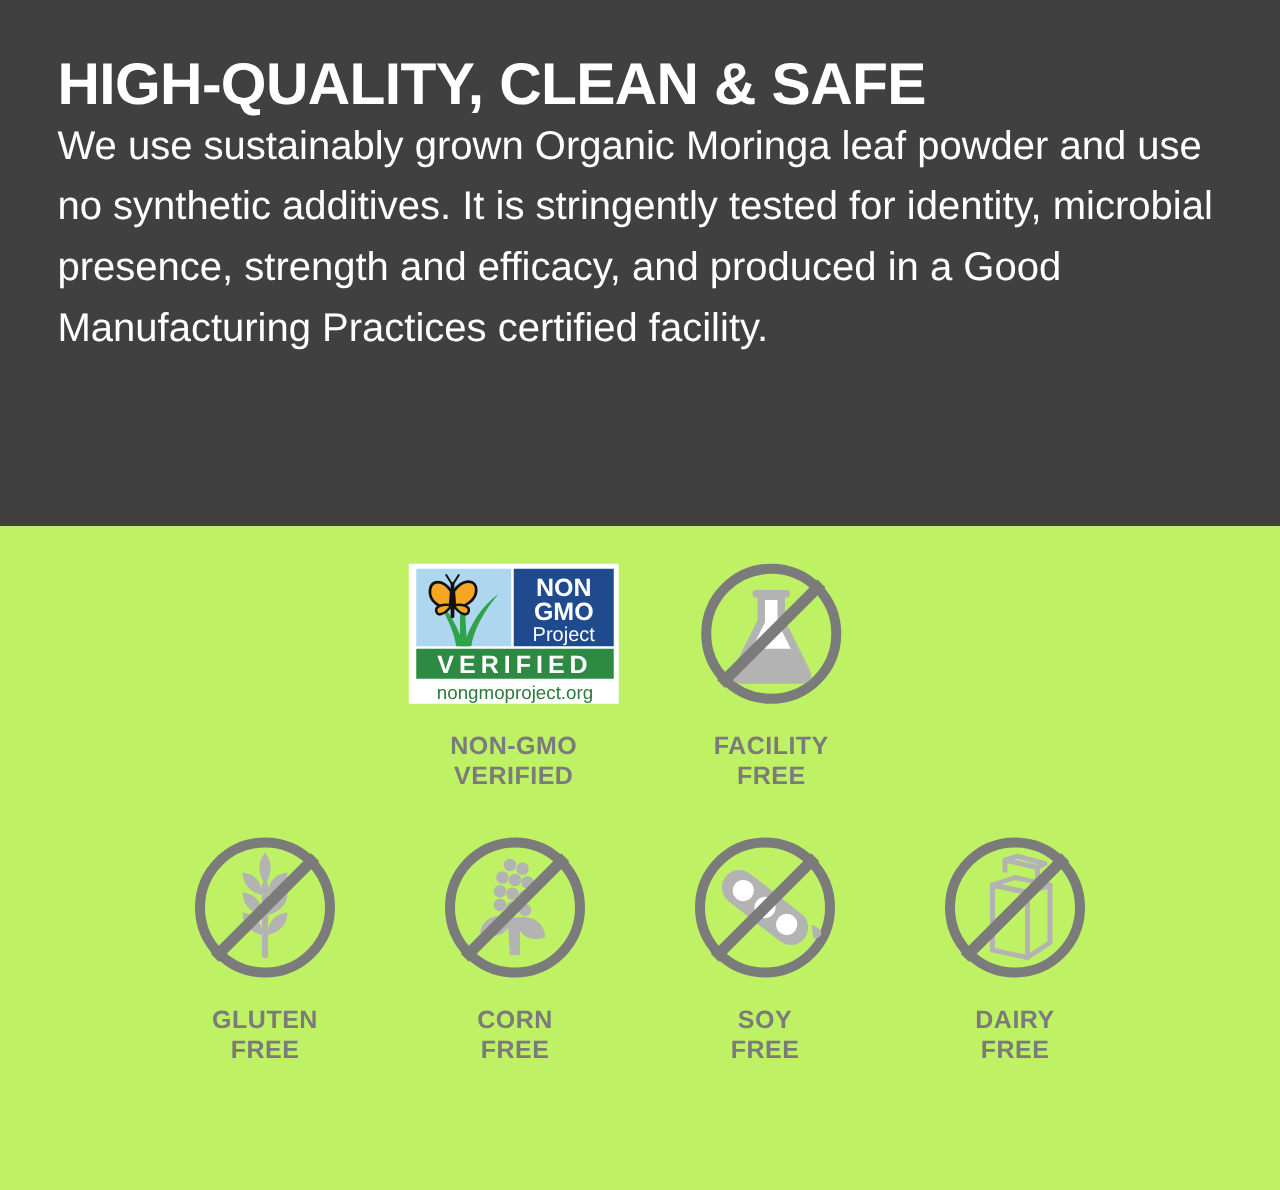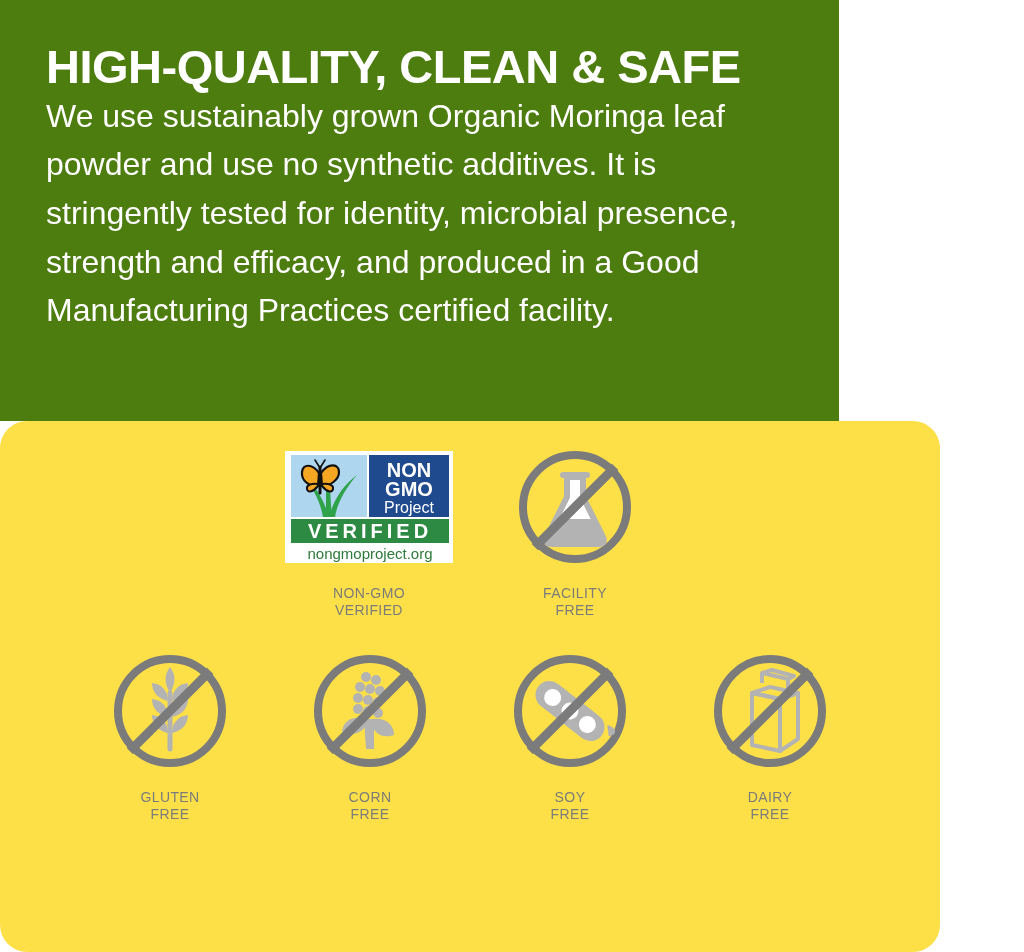--- a/index.html
+++ b/index.html
@@ -5,48 +5,47 @@
   * { margin:0; padding:0; box-sizing:border-box; }
   html,body { width:1024px; height:952px; }
   body {
     font-family:"Liberation Sans", sans-serif;
     background:#ffffff;
     overflow:hidden;
   }
 
   
   .hero {
-    width:839px;
+    width:1024px;
     height:421px;
-    background:#4d7c0f;
+    background:#404040;
     padding:42px 46px 0 46px;
   }
   .hero-title {
     color:#ffffff;
     font-size:47px;
     font-weight:bold;
     letter-spacing:-0.5px;
     line-height:1.06;
     white-space:nowrap;
   }
   .hero-body {
     color:#ffffff;
     font-size:32px;
     font-weight:300;
     line-height:1.52;
     max-width:960px;
   }
 
   
   .badges {
-    width:940px;
+    width:1024px;
     height:531px;
-    background:#fde047;
+    background:#bef264;
     padding-top:22px;
-    border-radius:27px;
   }
   .badge-row {
     display:flex;
     justify-content:center;
     align-items:flex-start;
   }
   .badge-row.row1 { gap:6px; padding-left:4px; }
   .badge-row.row2 { gap:0px; margin-top:28px; }
 
   .badge {
@@ -58,22 +57,22 @@
   .badge-art {
     height:128px;
     display:flex;
     align-items:center;
     justify-content:center;
   }
   .badge-label {
     margin-top:14px;
     text-align:center;
     color:#7b7b7b;
-    font-size:14px;
-    font-weight:normal;
+    font-size:20px;
+    font-weight:bold;
     letter-spacing:0.4px;
     line-height:1.22;
     white-space:pre-line;
   }
 
   
   .nongmo {
     width:168px;
     height:112px;
     background:#ffffff;

